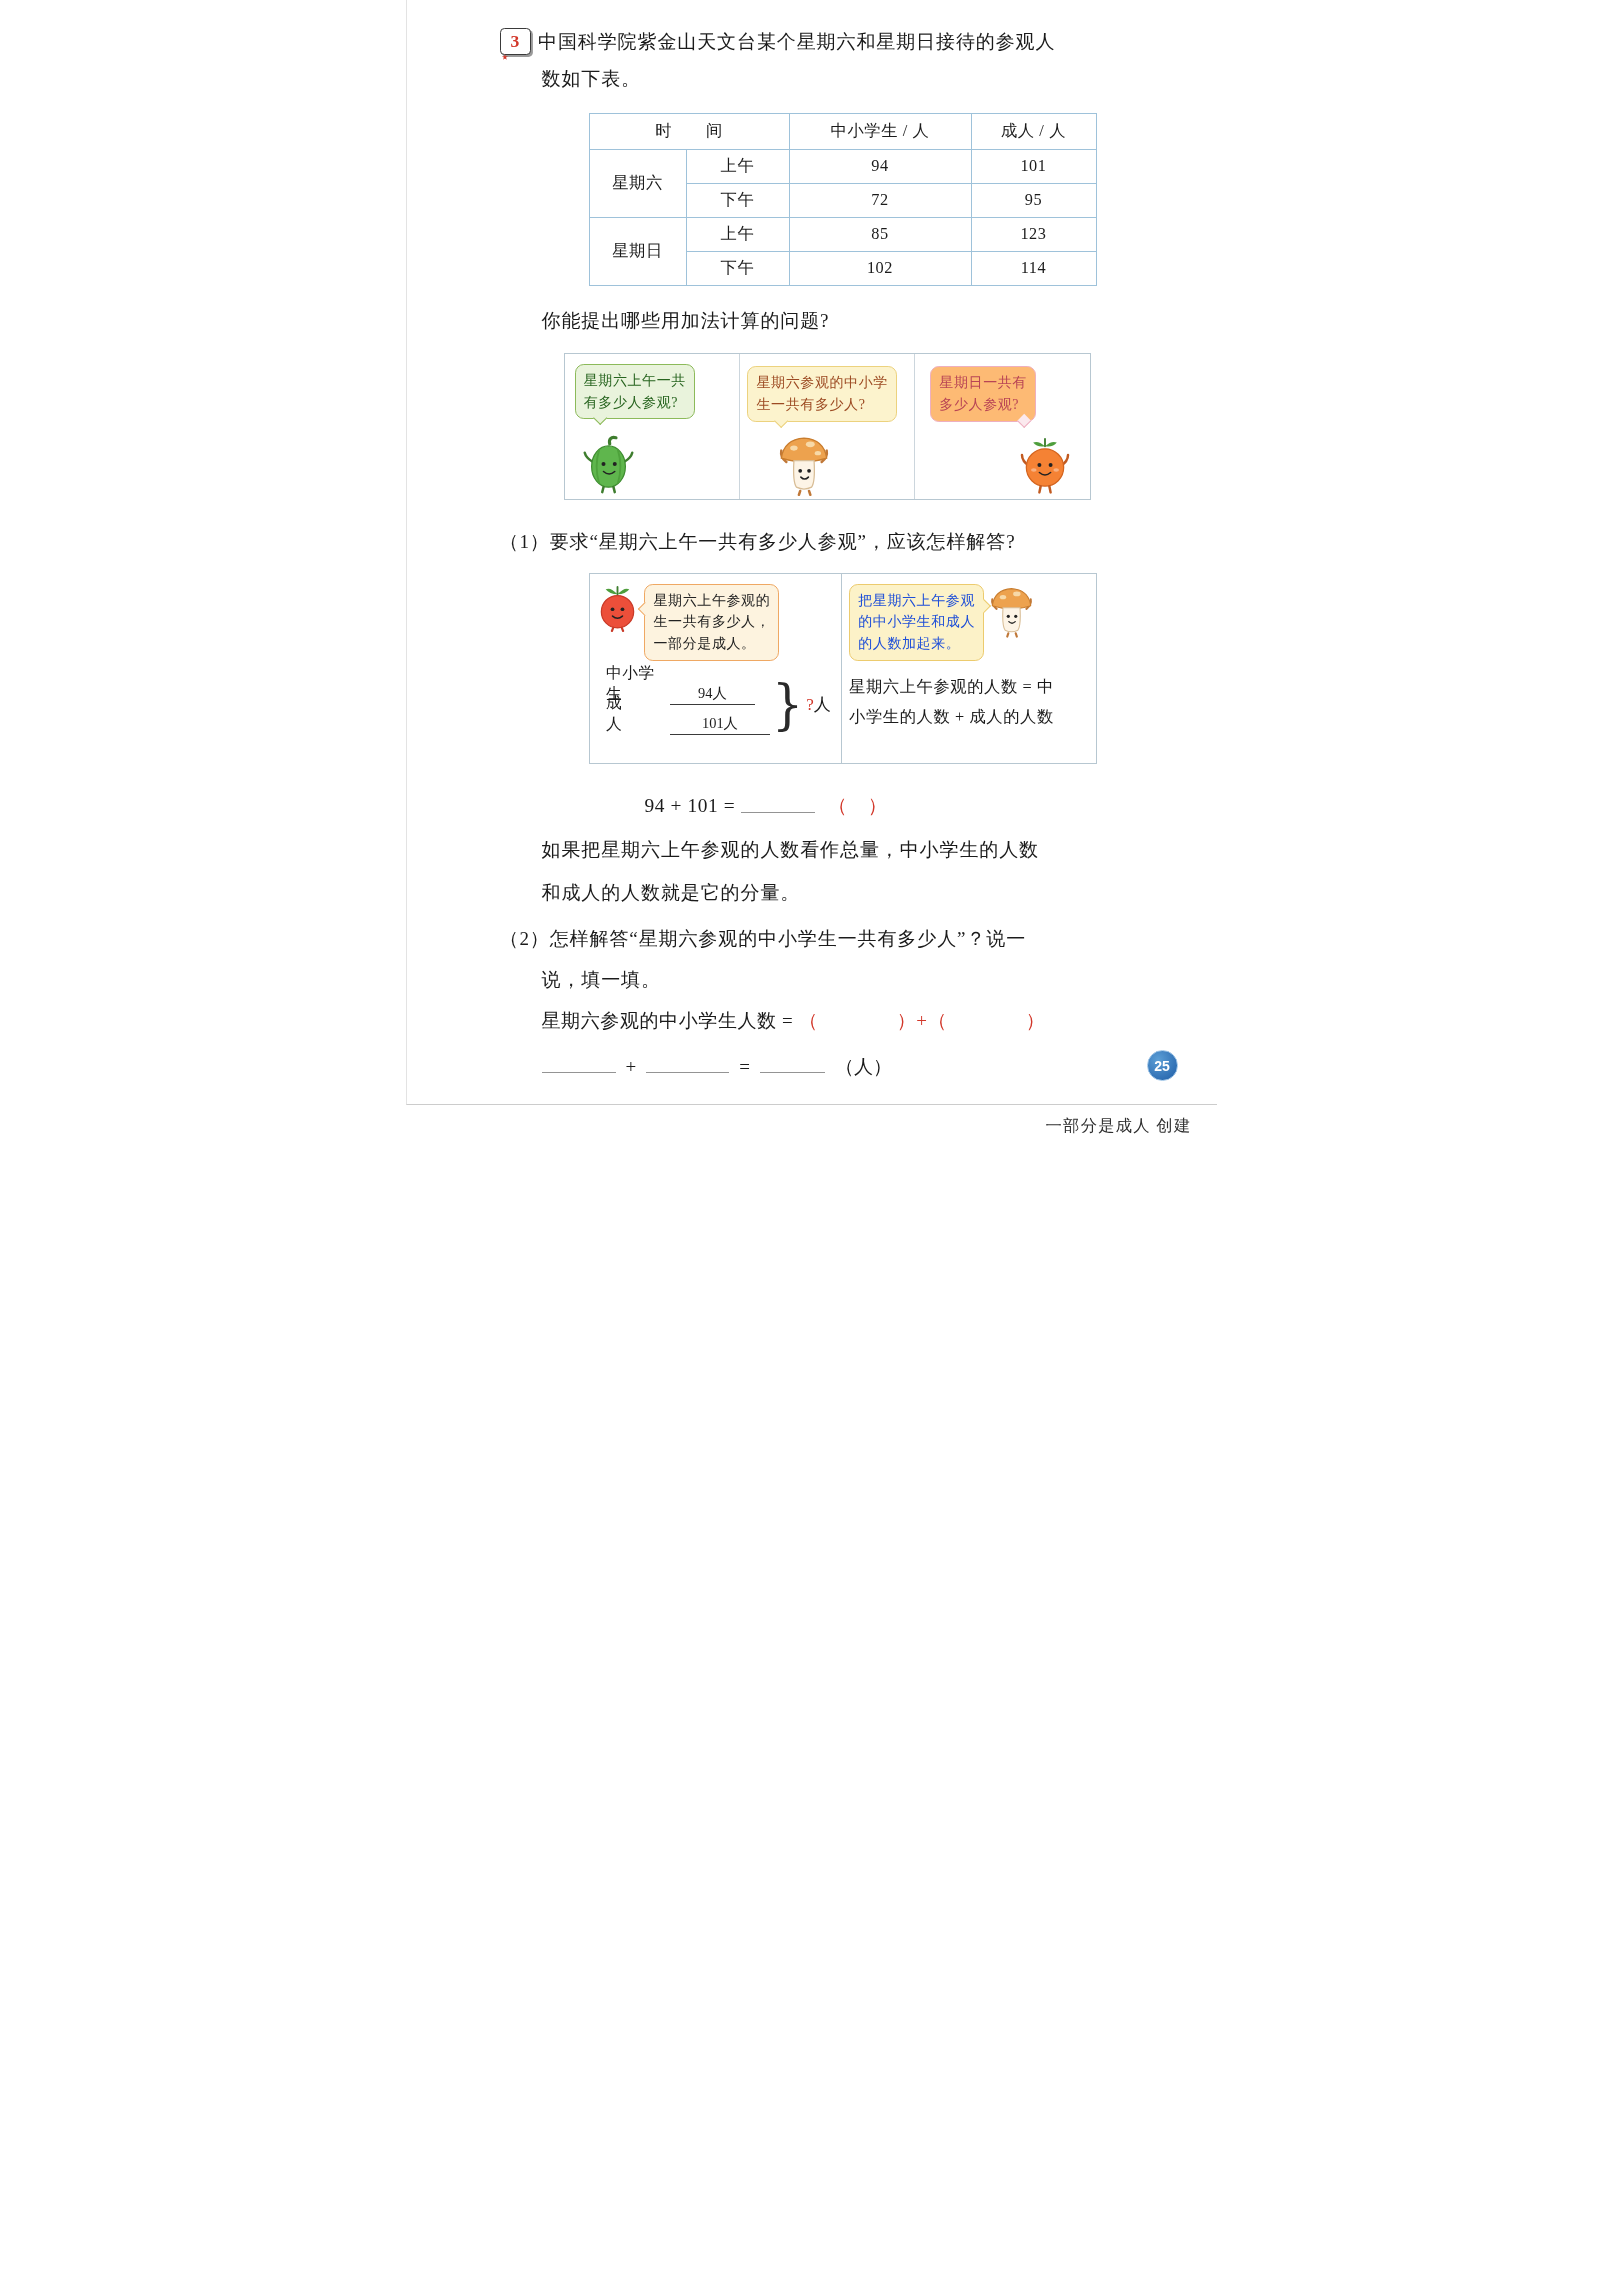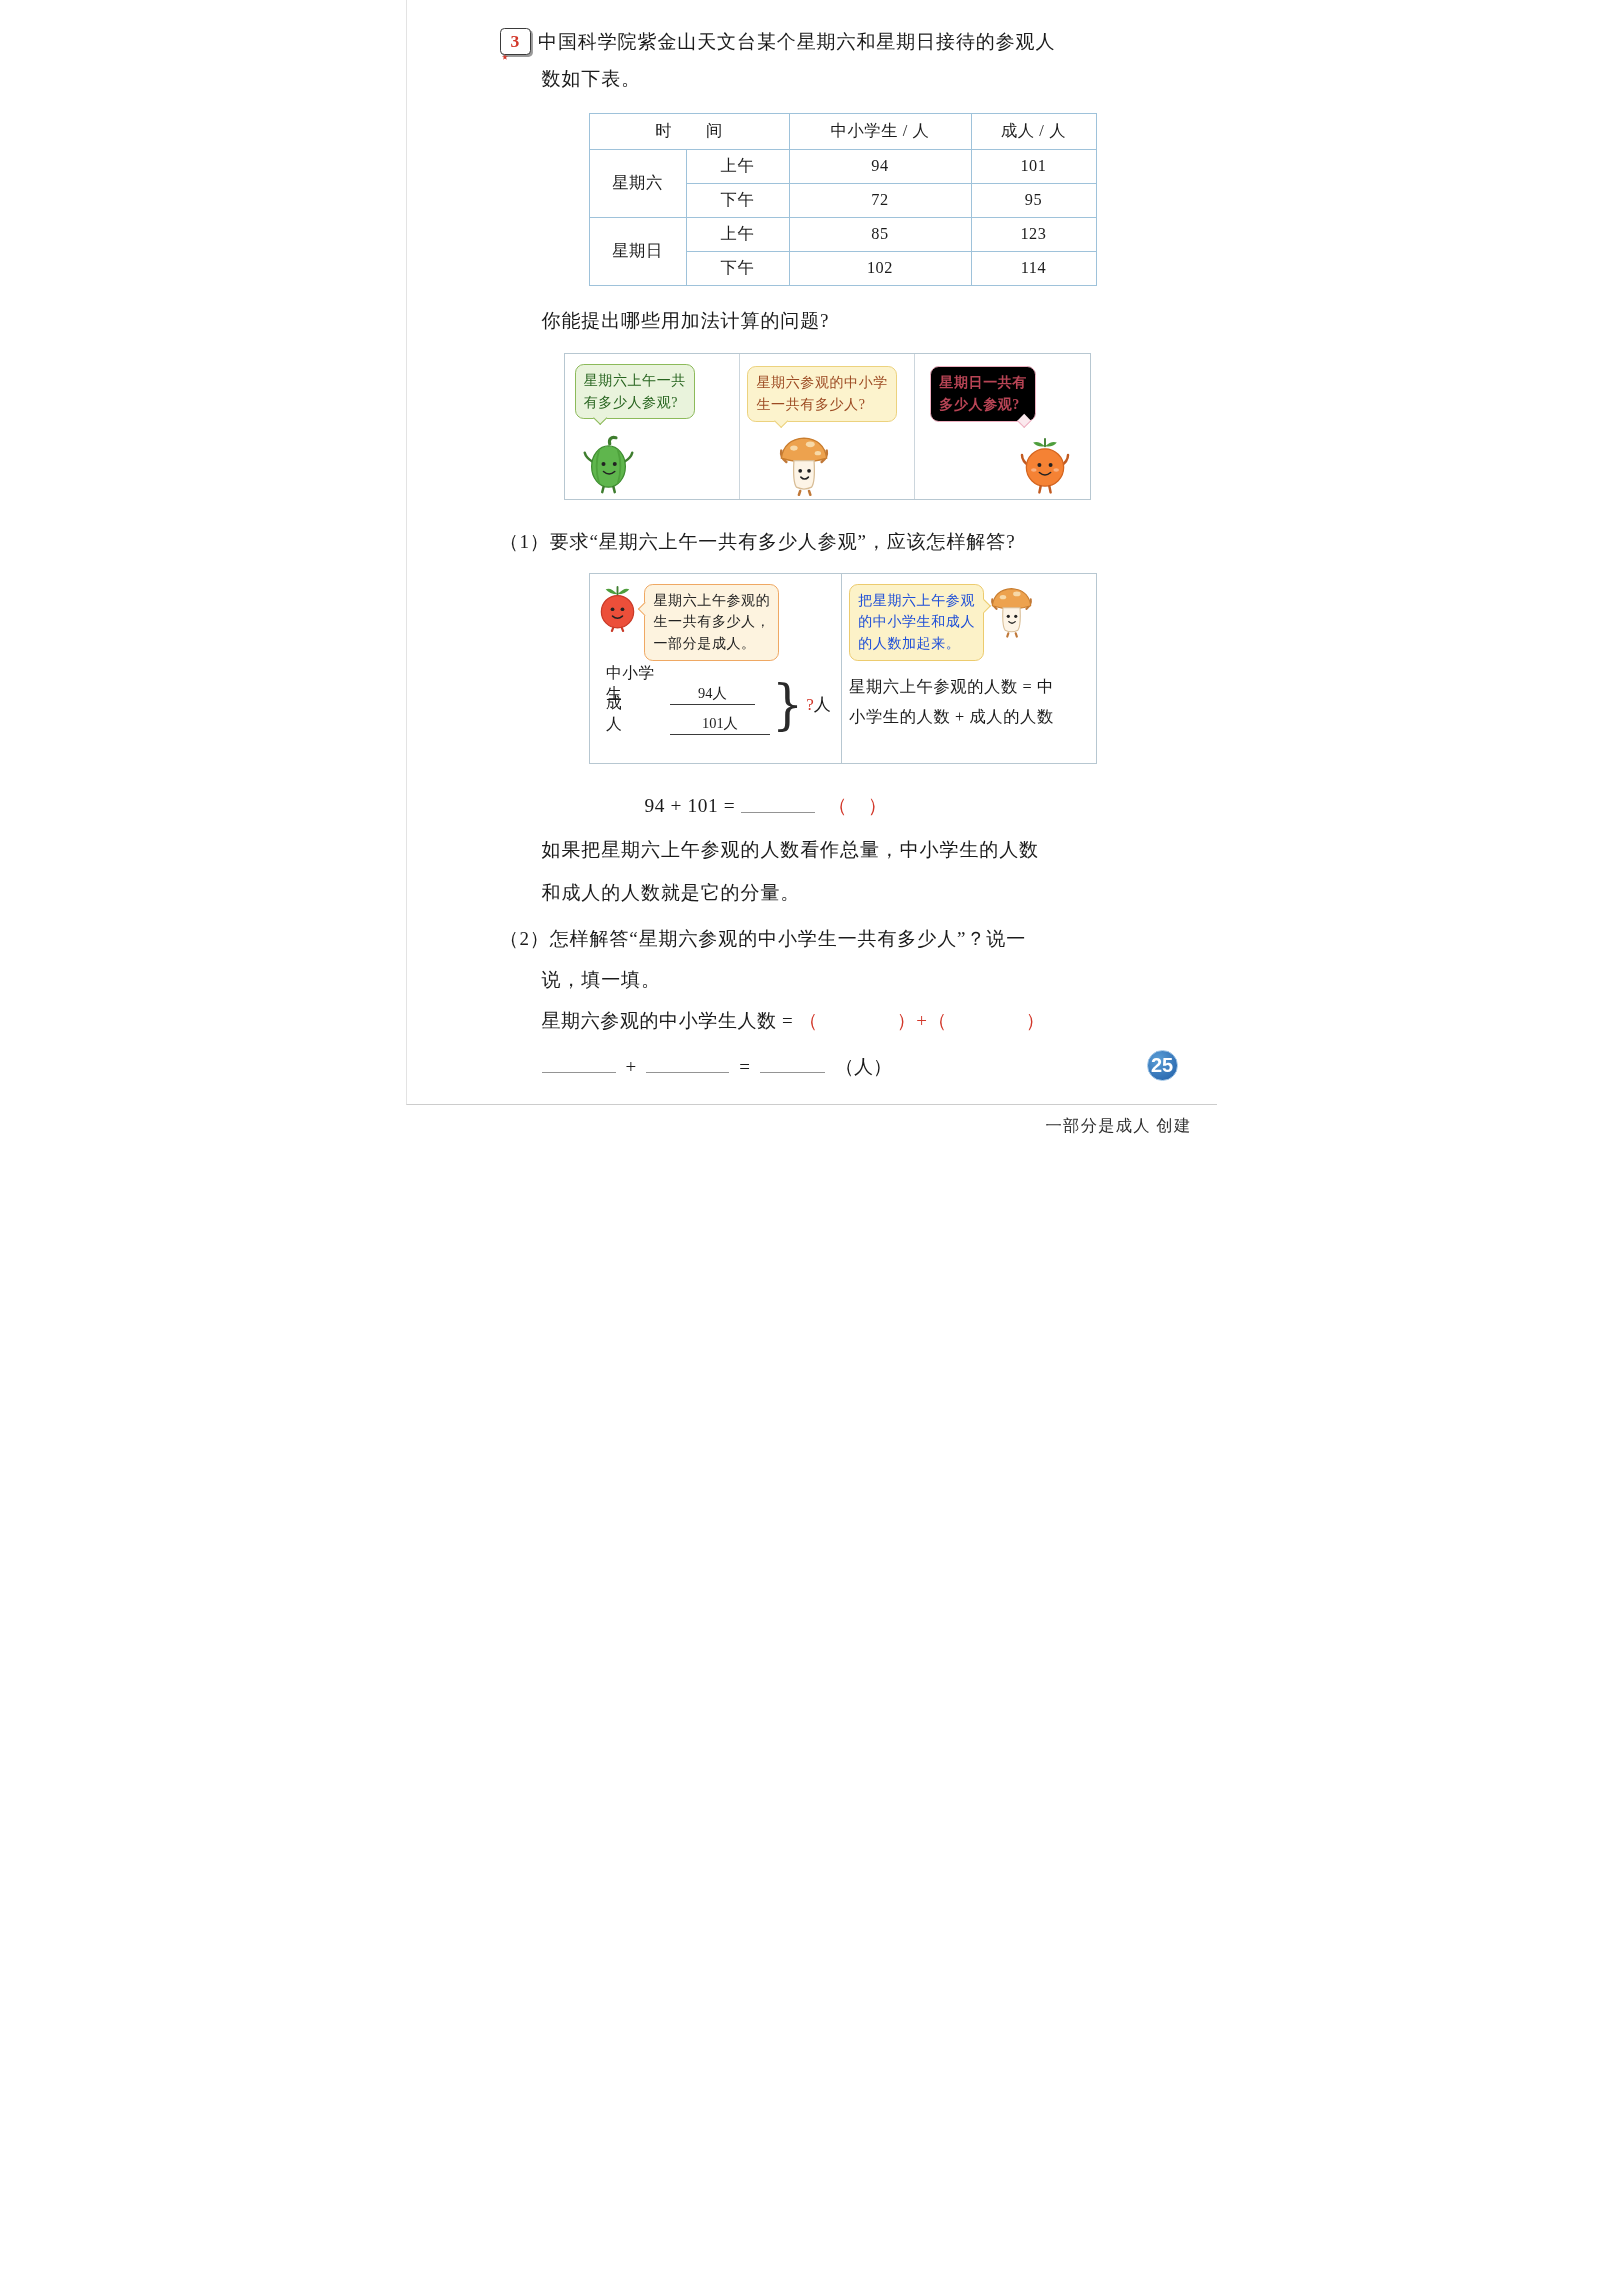--- a/index.html
+++ b/index.html
@@ -39,21 +39,21 @@
   .bubble { position:relative; display:inline-block; border-radius:8.8px; padding:5px 8.2px;
             font-size:14px; line-height:1.55; white-space:pre-line; letter-spacing:0.6px; }
   .b-green { background:#e9f3dc; border:1.3px solid #8cba5a; color:#27641f; margin:10px 16px 0 10px; }
   .b-green::after { content:""; position:absolute; left:19px; bottom:-5.6px; width:9.4px; height:9.4px;
             background:#e9f3dc; border-right:1.3px solid #8cba5a; border-bottom:1.3px solid #8cba5a;
             transform:rotate(45deg); z-index:1; }
   .b-yellow { background:#fcf3cd; border:1.3px solid #ecd27e; color:#9c4a22; margin:12.5px 0 0 7.5px; }
   .b-yellow::after { content:""; position:absolute; left:28px; bottom:-5.6px; width:9.4px; height:9.4px;
             background:#fcf3cd; border-right:1.3px solid #ecd27e; border-bottom:1.3px solid #ecd27e;
             transform:rotate(45deg); z-index:1; }
-  .b-pink { background:#000000; border:1.3px solid #eeafc0; color:#b84455; margin:12.5px 0 0 15px;font-weight:bold; }
+  .b-pink { background:#fdba74; border:1.3px solid #eeafc0; color:#b84455; margin:12.5px 0 0 15px; }
   .b-pink::after { content:""; position:absolute; left:88px; bottom:-5.6px; width:9.4px; height:9.4px;
             background:#fbe9ee; border-right:1.3px solid #eeafc0; border-bottom:1.3px solid #eeafc0;
             transform:rotate(45deg); z-index:1; }
 
   .char-pepper { position:absolute; left:17.6px; bottom:5px; }
   .char-mushroom { position:absolute; left:35px; bottom:2.5px; }
   .char-persimmon { position:absolute; right:16.3px; bottom:3.8px; }
 
   .q-heading { margin-top:28px; }
 
@@ -93,21 +93,21 @@
 
   .note1 { margin:17.6px 0 0 42px; }
   .note2 { margin:14px 0 0 42px; }
   .q2h1  { margin:17.6px 0 0 0; }
   .q2h2  { margin:12.5px 0 0 42px; }
   .formula { margin:14px 0 0 42px; font-size:19px; letter-spacing:0.6px; }
   .answer { margin:19px 0 0 42px; font-size:19px; display:flex; align-items:baseline; gap:10px; }
 
   .page-circle { position:absolute; right:39px; bottom:22.6px; width:31px; height:31px; border-radius:50%;
     background:radial-gradient(circle at 35% 30%, #5b9ed6, #1e5ca6); border:1.9px solid #9cc3e6;
-    display:flex; align-items:center; justify-content:center; color:#fff; font-size:20px; font-weight:bold;
+    display:flex; align-items:center; justify-content:center; color:#fff; font-size:14px; font-weight:bold;
     font-family:"Liberation Sans","DejaVu Sans",sans-serif; box-sizing:border-box; }
 
   .watermark { width:811px; box-sizing:border-box; text-align:right; padding:10px 25px 14px 0;
                font-size:16.3px; color:#2f2f2f; letter-spacing:1.3px; }
 </style>
 </head>
 <body>
 
 <div class="wrap">
   <div class="scan">

